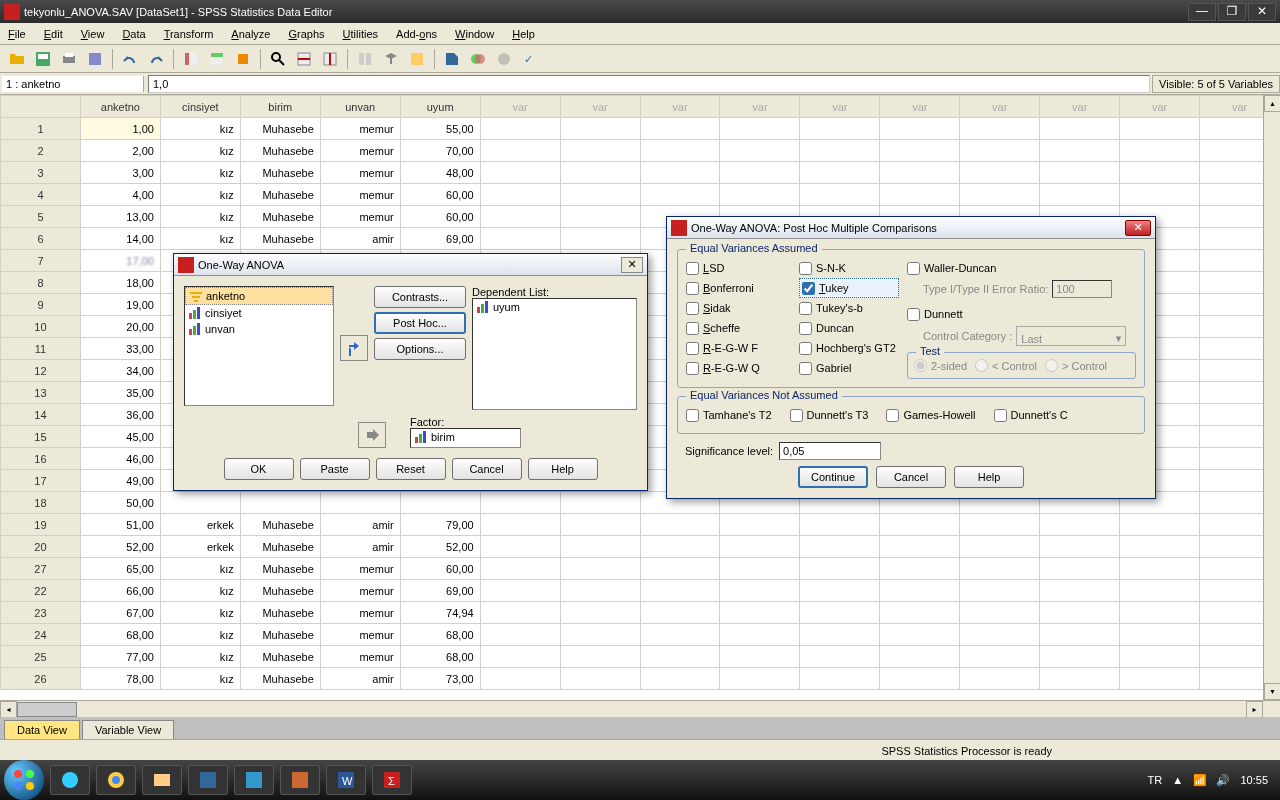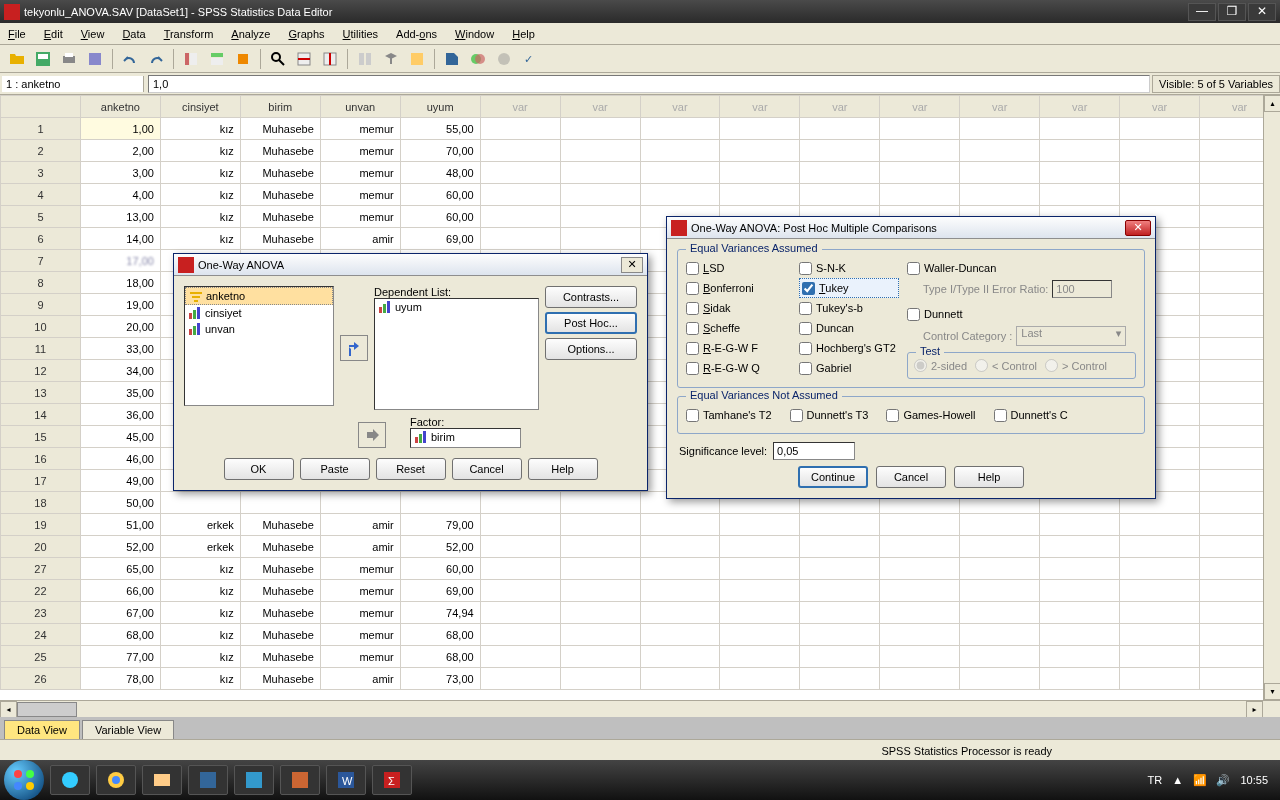--- a/index.html
+++ b/index.html
@@ -58,21 +58,21 @@
 .btn.default{border:2px solid #2f6fb0;line-height:18px}
 .fieldset{border:1px solid #8ea7c9;border-radius:3px;padding:8px;margin-bottom:8px;position:relative}
 .fieldset .legend{position:absolute;top:-8px;left:8px;background:#ece9d8;padding:0 4px;color:#0a246a}
 .chk{display:flex;align-items:center;gap:4px;height:20px}
 .chk input{width:13px;height:13px}
 .chk.checked input{accent-color:#2f6fb0}
 .chk.hot{border:1px dotted #2f6fb0;padding:0 2px;background:#eaf2fc}
 .radio{display:flex;align-items:center;gap:4px;color:#888}
 .txtinput{background:#fff;border:1px inset #888;padding:1px 3px;height:18px}
 .txtinput.dis{background:#ece9d8;color:#888}
-.combo{border:1px solid #aaa;background:#ece9d8;height:20px;display:flex;align-items:flex-start;padding:0 4px;justify-content:space-between;color:#888;width:110px}
+.combo{border:1px solid #aaa;background:#ece9d8;height:20px;display:flex;align-items:flex-end;padding:0 4px;justify-content:space-between;color:#888;width:110px}
 .lbl.dis{color:#888}
 .blur-row td{filter:blur(1px);color:#88a}
 </style>
 </head>
 <body>
 
 <div class="titlebar">
   <div class="icon"></div>
   <div class="title">tekyonlu_ANOVA.SAV [DataSet1] - SPSS Statistics Data Editor</div>
   <div class="winbtns">
@@ -826,39 +826,39 @@
             <span>unvan</span>
           </div>
       </div>
       <div style="display:flex;flex-direction:column;justify-content:center">
         <div class="movebtn">
             <svg width="16" height="16">
               <path fill="#36c" d="M3 3h5v3l5-4-5-4v3H3zM3 3v10h2V5" transform="translate(0 4)"></path>
             </svg>
           </div>
       </div>
+      <div style="display:flex;flex-direction:column;gap:4px;width:92px">
+        <div class="btn">Contrasts...</div>
+        <div class="btn default">Post Hoc...</div>
+        <div class="btn">Options...</div>
+      </div>
       <div style="flex:1">
         <div>Dependent List:</div>
         <div class="listbox" style="height:112px">
           <div class="item">
               <span class="baricon">
                 <svg viewBox="0 0 12 12">
                   <rect fill="#c44" x="0" y="6" width="3" height="6"></rect>
                   <rect fill="#4a4" x="4" y="3" width="3" height="9"></rect>
                   <rect fill="#44c" x="8" y="0" width="3" height="12"></rect>
                 </svg>
               </span>
               <span>uyum</span>
             </div>
         </div>
-      </div>
-      <div style="display:flex;flex-direction:column;gap:4px;width:92px">
-        <div class="btn">Contrasts...</div>
-        <div class="btn default">Post Hoc...</div>
-        <div class="btn">Options...</div>
       </div>
     </div>
     <div style="display:flex;gap:24px;margin-top:6px;align-items:flex-end">
       <div style="width:150px"></div>
       <div class="movebtn">
           <svg width="16" height="16">
             <path fill="#888" d="M3 5h6V2l6 6-6 6v-3H3z"></path>
           </svg>
         </div>
       <div style="flex:1">
@@ -1004,23 +1004,23 @@
           <label class="chk">
             <input type="checkbox" style="">
             <span>Games-Howell</span>
           </label>
           <label class="chk">
             <input type="checkbox" style="">
             <span>Dunnett's C</span>
           </label>
         </div>
     </div>
-    <div style="display:flex;align-items:center;gap:6px;margin:6px 2px">
+    <div style="display:flex;align-items:center;gap:6px;margin:6px 8px">
       <span>Significance level:</span>
-      <input class="txtinput" style="width: 82px;" value="0,05">
+      <input class="txtinput" style="width: 102px;" value="0,05">
     </div>
     <div style="display:flex;gap:8px;justify-content:center;margin-top:6px">
       <div class="btn default">Continue</div>
       <div class="btn">Cancel</div>
       <div class="btn">Help</div>
     </div>
   </div>
 </div>
 
 </body></html>

